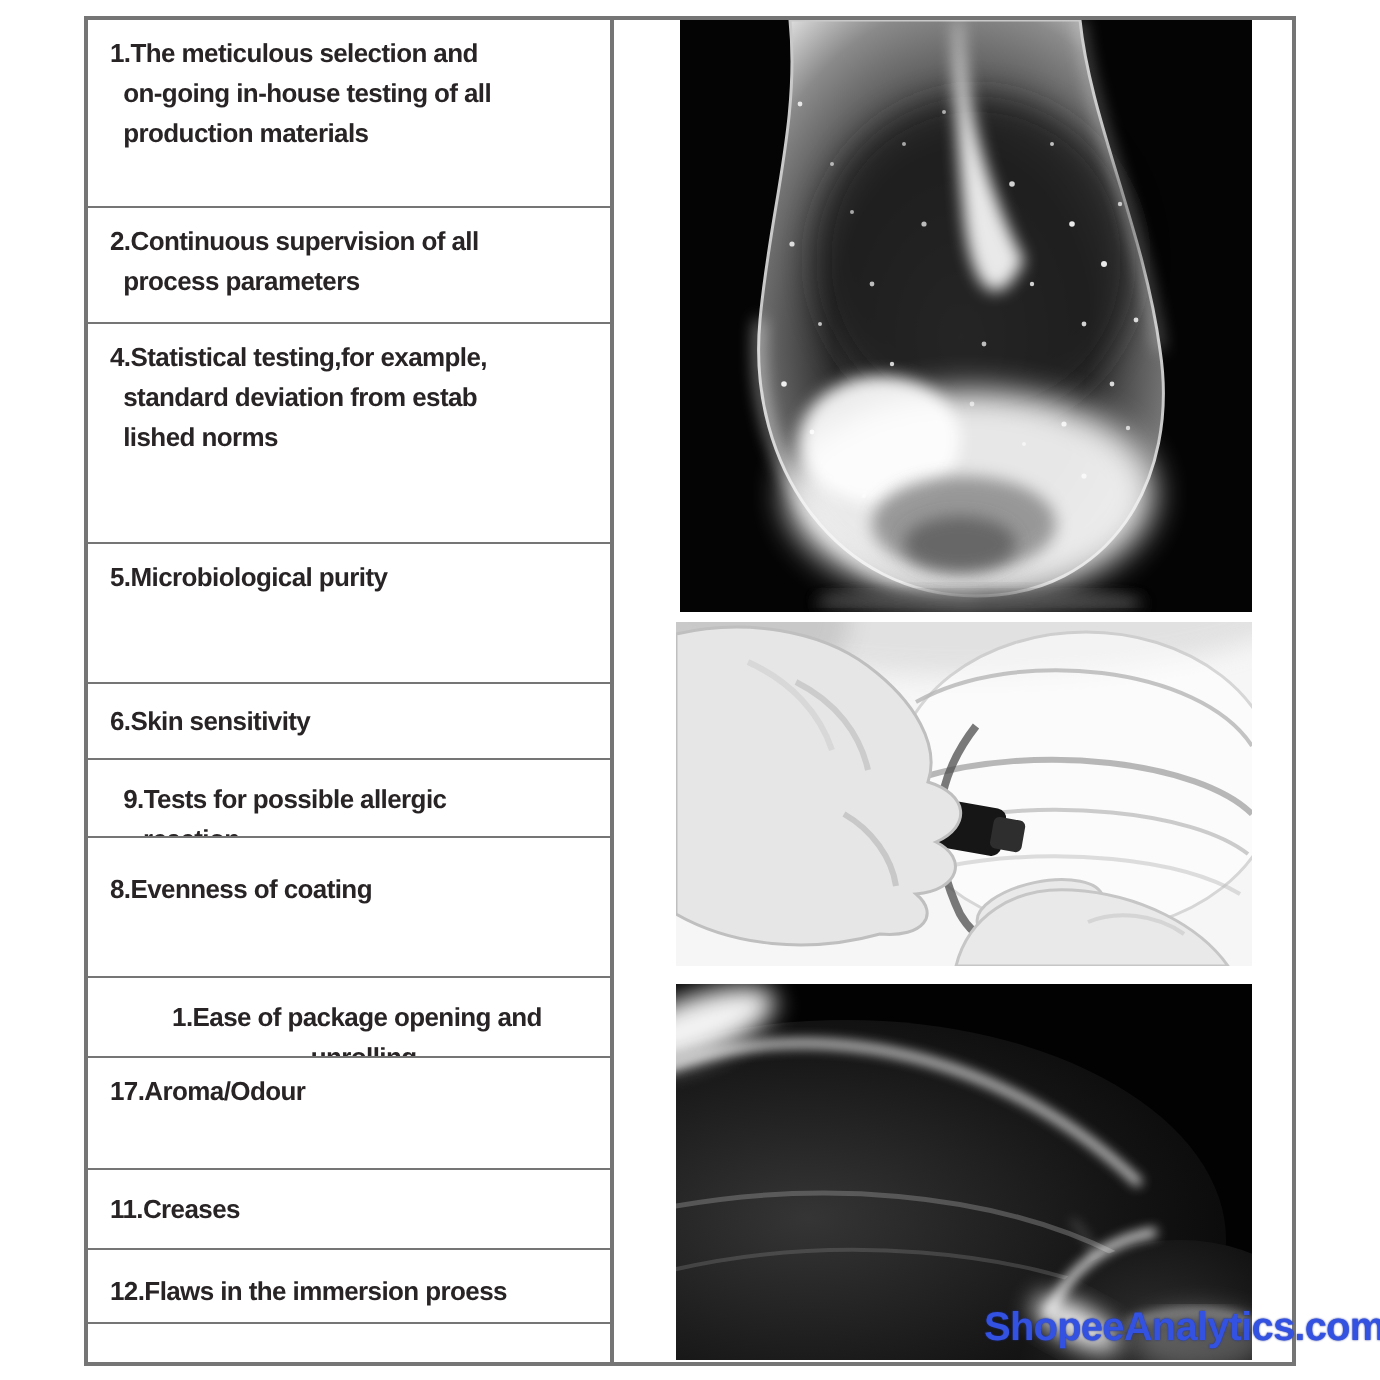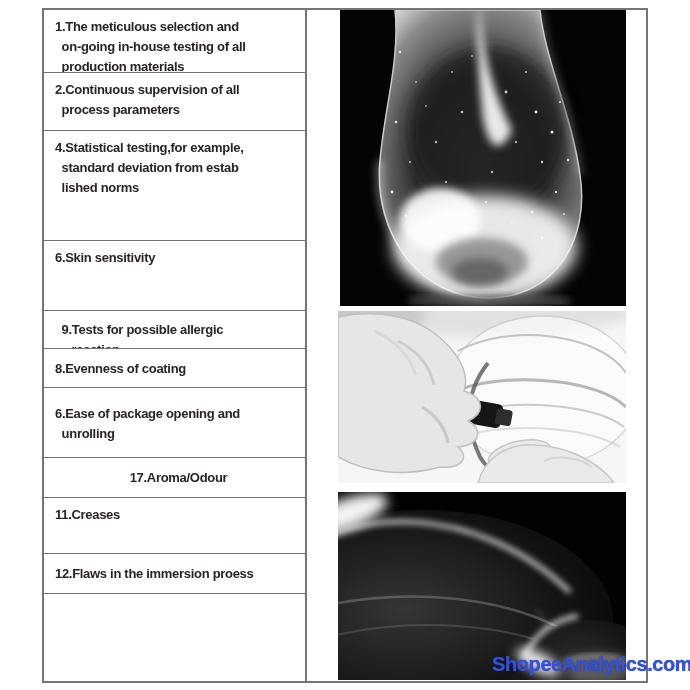--- a/index.html
+++ b/index.html
@@ -22,21 +22,21 @@
     border-right:2px solid #757575;box-sizing:border-box;background:#fff;
   }
   .row{
     box-sizing:border-box;
     border-bottom:1.5px solid #757575;
     padding:7px 3px 0 11px;
     font-size:13px;font-weight:bold;line-height:20px;
     letter-spacing:-0.3px;color:#282425;
     white-space:pre;overflow:hidden;
   }
-  .row:nth-child(1){height:63px;}
+  .row:nth-child(1){height:94px;}
   .row:nth-child(2){height:58px;}
   .row:nth-child(3){height:110px;}
   .row:nth-child(4){height:70px;}
   .row:nth-child(5){height:38px;padding-top:9px;}
   .row:nth-child(6){height:39px;padding-top:10px;}
   .row:nth-child(7){height:70px;padding-top:16px;}
   .row:nth-child(8){height:40px;padding-top:10px;text-align:center;}
   .row:nth-child(9){height:56px;}
   .row:nth-child(10){height:40px;padding-top:10px;}
   .row:nth-child(11){height:37px;padding-top:11px;}
@@ -64,25 +64,26 @@
   <div class="frame">
     <div class="table-col">
       <div class="row">1.The meticulous selection and
   on-going in-house testing of all
   production materials</div>
       <div class="row">2.Continuous supervision of all
   process parameters</div>
       <div class="row">4.Statistical testing,for example,
   standard deviation from estab
   lished norms</div>
+      <div class="row">5.Microbiological purity</div>
       <div class="row">6.Skin sensitivity</div>
       <div class="row">  9.Tests for possible allergic
      reaction</div>
       <div class="row">8.Evenness of coating</div>
-      <div class="row">6.Ease of package opening and
+      <div class="row">1.Ease of package opening and
   unrolling</div>
       <div class="row">17.Aroma/Odour</div>
       <div class="row">11.Creases</div>
       <div class="row">12.Flaws in the immersion proess</div>
     </div>
   </div>
 
   <div class="photo photo-1">
     <svg width="286" height="296" viewBox="0 0 286 296">
       <defs>

